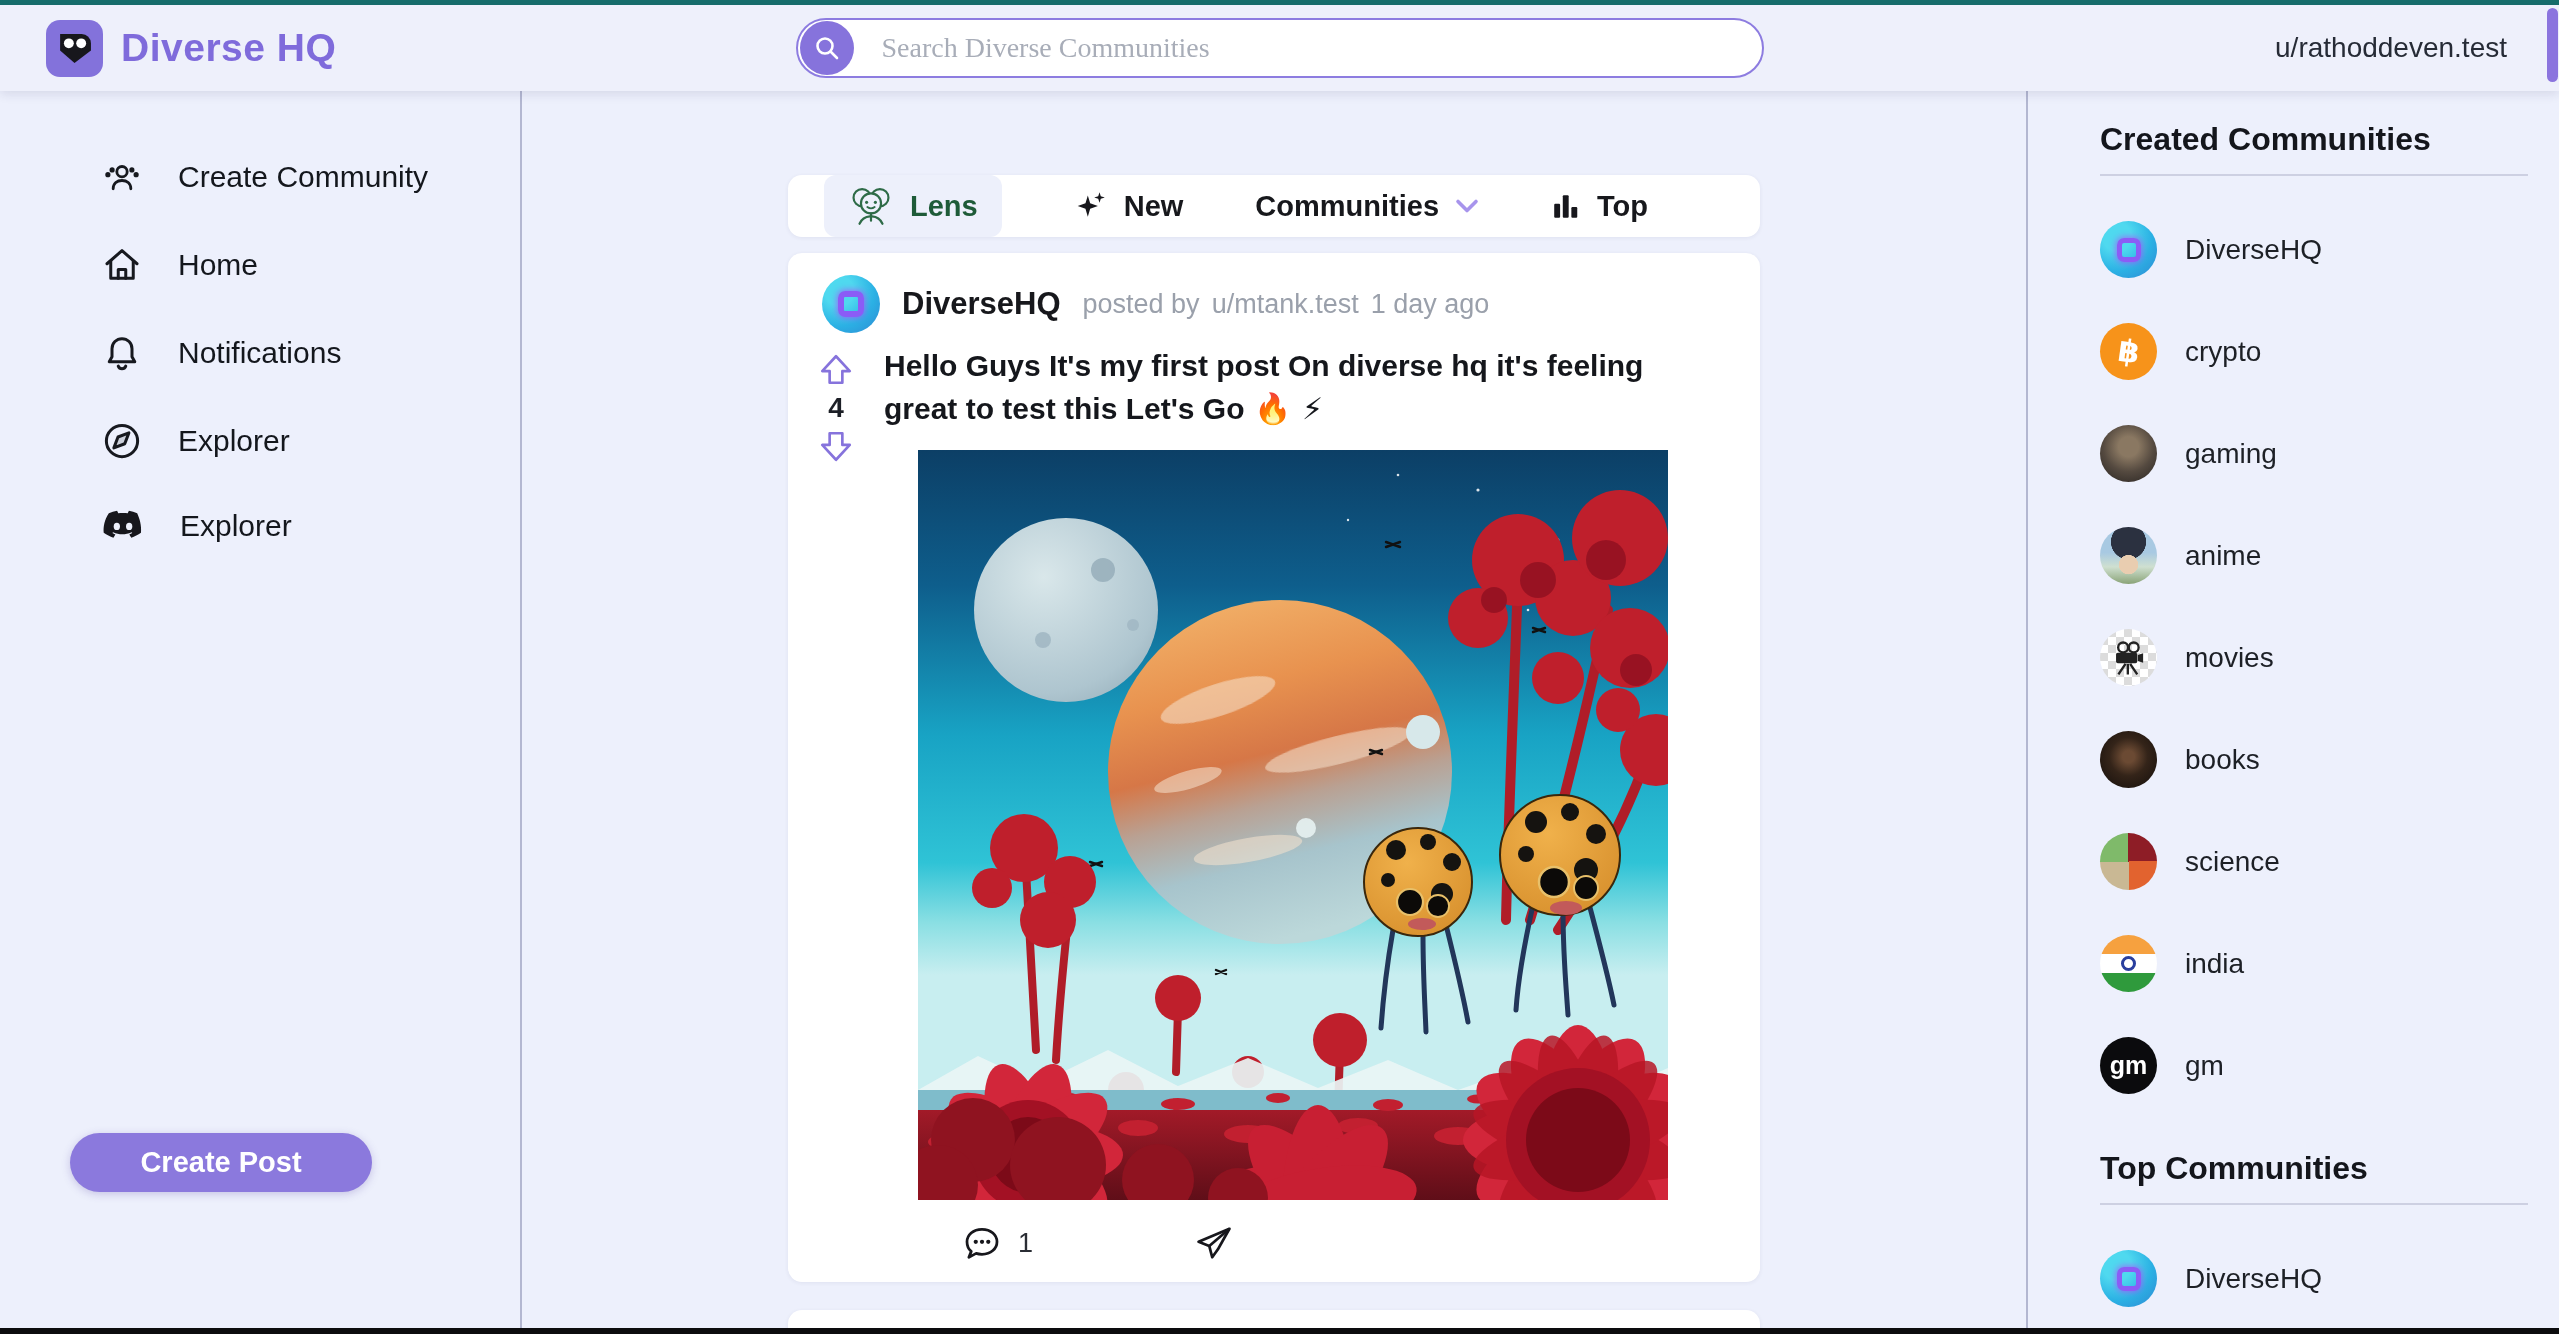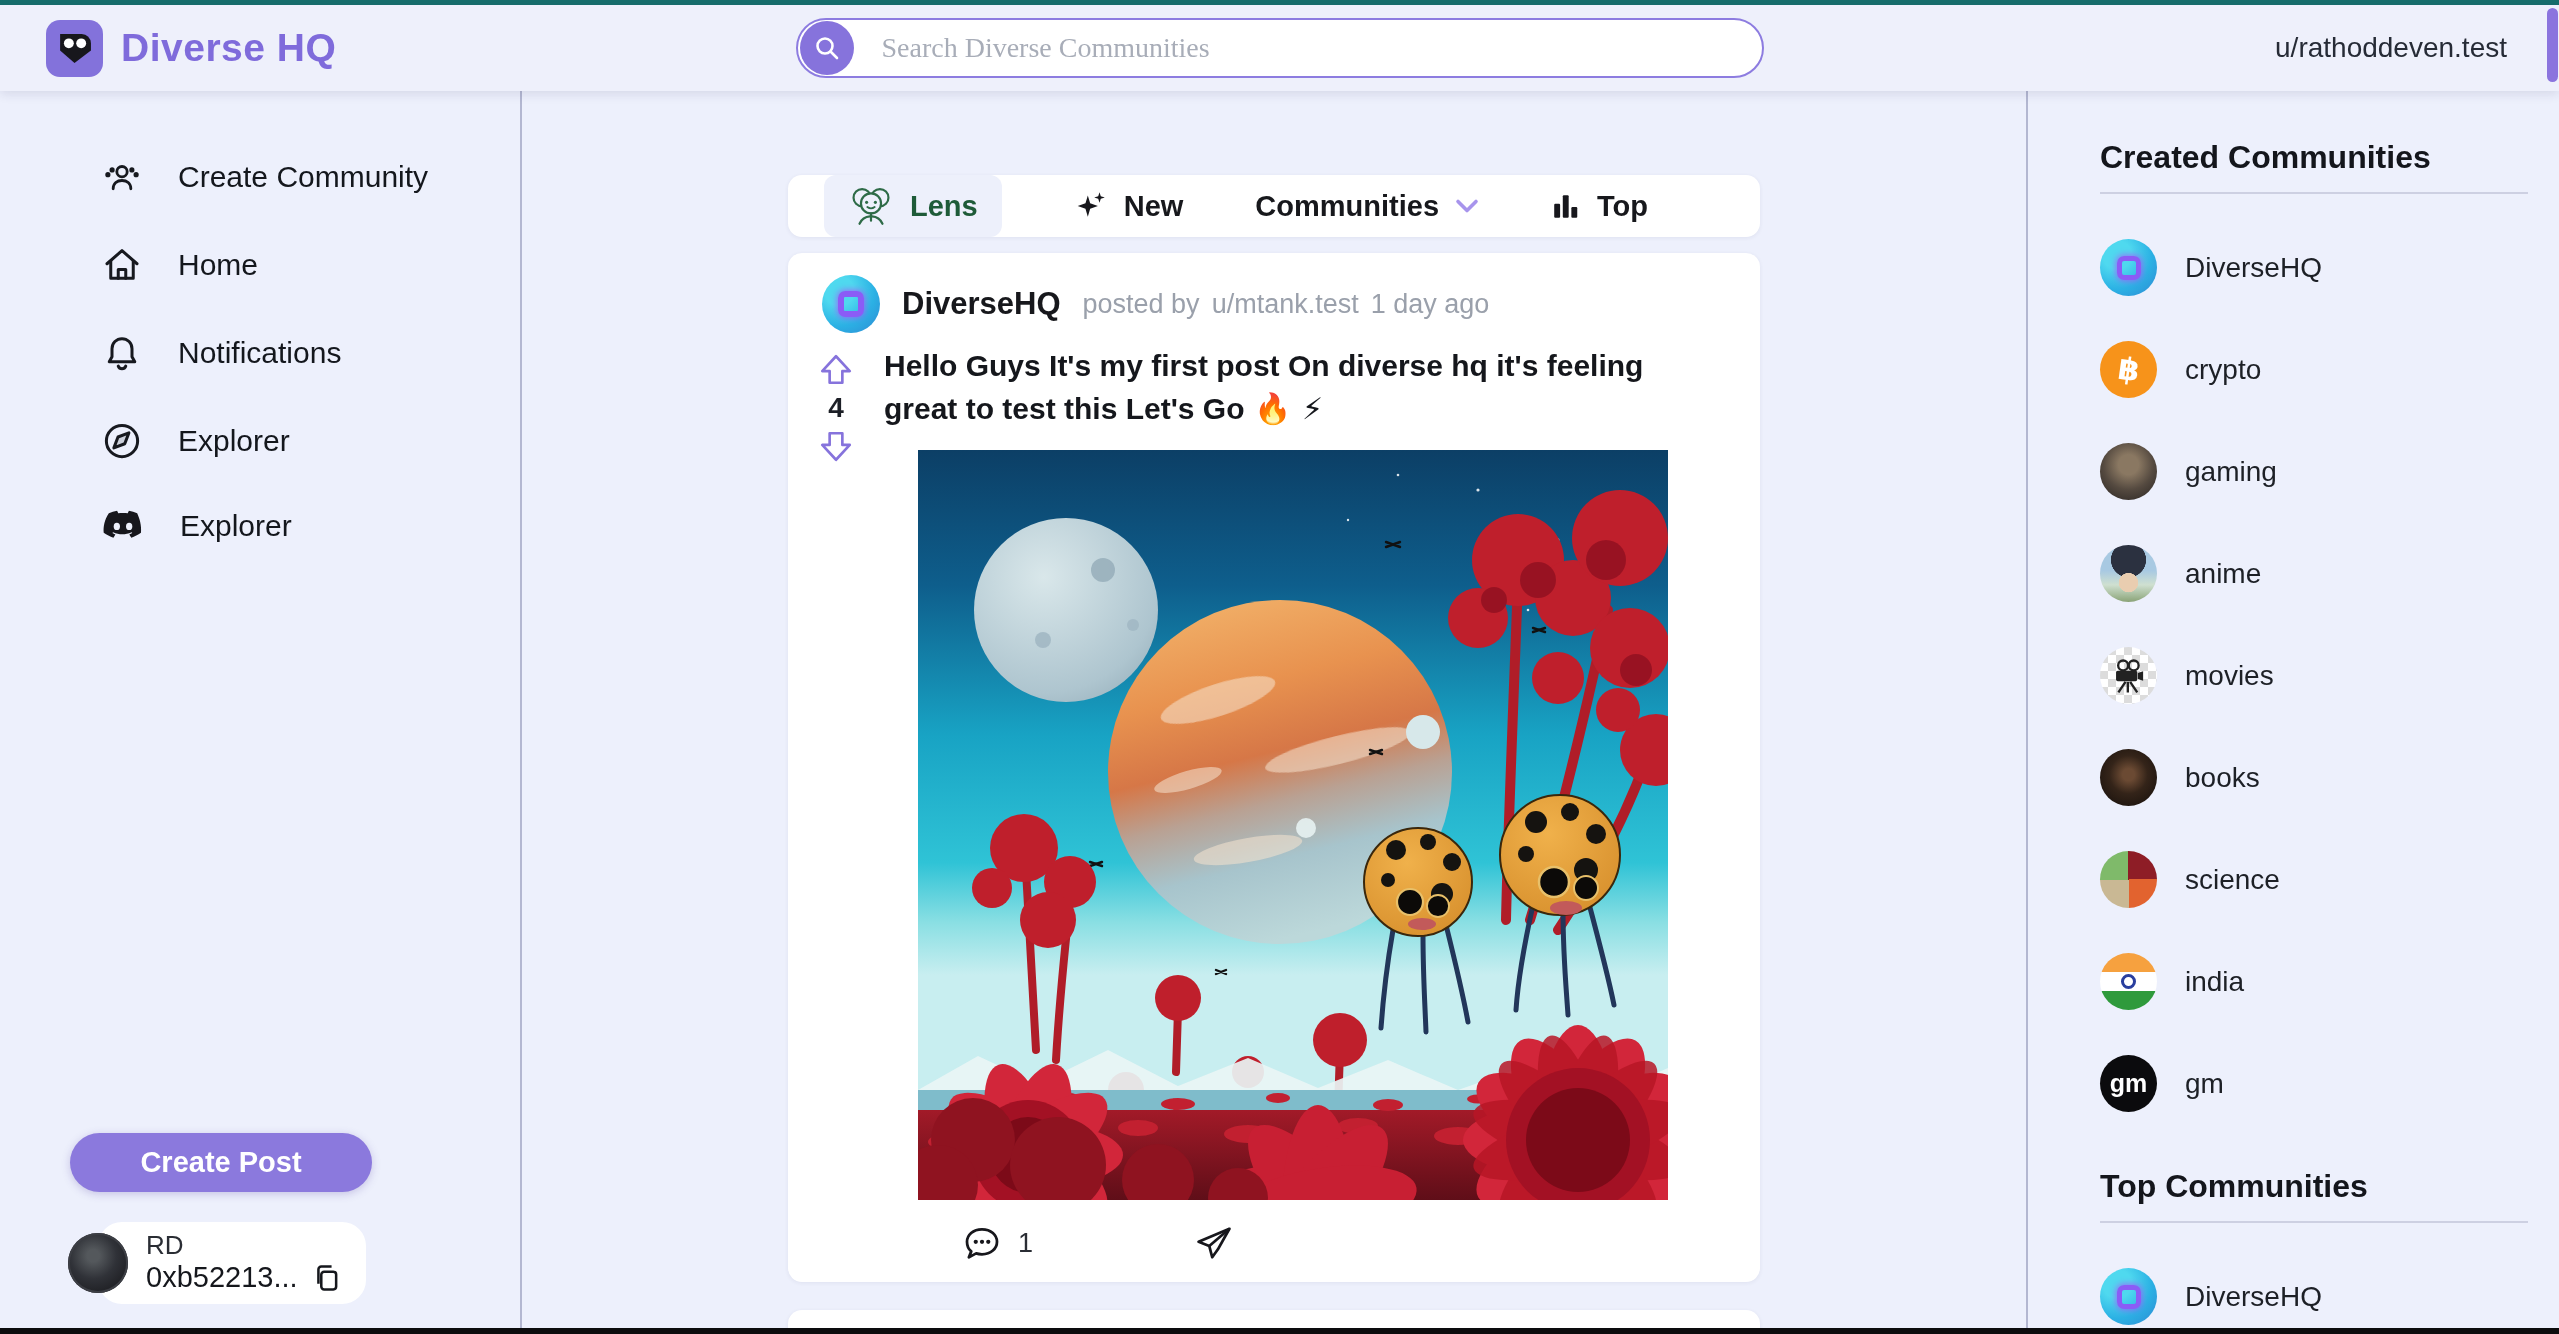--- a/index.html
+++ b/index.html
@@ -91,21 +91,21 @@
   .post-text { font-size:30px; font-weight:600; color:#15171c; line-height:1.42; max-width:830px; }
   .emoji { margin-left:10px; font-size:30px; }
   .post-image { width:750px; height:750px; margin:20px 0 0 34px; display:block; cursor:pointer; }
   .post-foot { display:flex; align-items:center; margin-top:24px; padding-left:78px; }
   .foot-btn { display:flex; align-items:center; gap:16px; background:none; border:none; cursor:pointer;
               font-size:27px; color:#2a2d34; font-family:inherit; }
   .share-btn { margin-left:162px; }
   .post-card-2 { margin-top:28px; border-radius:14px 14px 0 0; padding:26px 0 60px; }
 
   
-  .right-sidebar { width:533px; flex-shrink:0; border-left:2px solid #b3b7d1; padding:48px 0 0 72px; overflow:hidden; }
+  .right-sidebar { width:533px; flex-shrink:0; border-left:2px solid #b3b7d1; padding:30px 0 0 72px; overflow:hidden; }
   .rs-heading { font-size:32px; font-weight:700; color:#14161c; }
   .rs-rule { width:428px; height:2px; background:#cdd0e2; margin-top:16px; }
   .community-row { display:flex; align-items:center; gap:28px; margin-top:45px; cursor:pointer; }
   .c-avatar { width:57px; height:57px; border-radius:50%; flex-shrink:0; position:relative; overflow:hidden;
               display:flex; align-items:center; justify-content:center; }
   .c-label { font-size:28px; color:#1d2026; }
   .av-crypto { background:#f7931a; color:#fff; font-size:31px; font-weight:700; }
   .av-crypto span { transform:rotate(8deg); }
   .av-gaming { background:radial-gradient(circle at 50% 38%, #8a7862 0 22%, #554a40 55%, #262220 100%); }
   .av-anime { background:
@@ -204,35 +204,20 @@
       <svg width="42" height="34" viewBox="0 0 32 24">
         <path fill="#17171c" d="M26.8 2.2 C24.8 1.3 22.7.7 20.5.4 l-.9 1.9 c-2.4-.4-4.8-.4-7.2 0 L11.5.4 C9.3.7 7.2 1.3 5.2 2.2 1.8 7.3.9 12.3 1.3 17.2 c2.3 1.7 4.8 2.9 7.4 3.7 l1.5-2.5 c-.8-.3-1.6-.7-2.3-1.1 l.6-.5 c4.6 2.1 9.4 2.1 14 0 l.6.5 c-.7.4-1.5.8-2.3 1.1 l1.5 2.5 c2.6-.8 5.1-2 7.4-3.7 .5-5.7-.9-10.6-2.9-15 Z"></path>
         <ellipse cx="11.3" cy="12.3" rx="2.4" ry="2.8" fill="#edf0fb"></ellipse>
         <ellipse cx="20.7" cy="12.3" rx="2.4" ry="2.8" fill="#edf0fb"></ellipse>
       </svg>
       <span>Explorer</span>
     </div>
 
     <button class="create-post-btn">Create Post</button>
 
-    <div class="user-chip">
-      <div class="chip-avatar"></div>
-      <div class="chip-card">
-        <div class="chip-name">RD</div>
-        <div class="chip-address-row">
-          <span class="chip-address">0xb52213...</span>
-          <button class="copy-btn">
-            <svg width="30" height="32" viewBox="0 0 26 28" fill="none" stroke="#15171c" stroke-width="2.2" stroke-linejoin="round">
-              <rect x="8" y="8.5" width="13" height="15.5" rx="2.5"></rect>
-              <path d="M5.5 19 V6.5 A2.5 2.5 0 0 1 8 4 h9"></path>
-            </svg>
-          </button>
-        </div>
-      </div>
-    </div>
   </div>
 
   <div class="main-col">
 
     <div class="card tabs-card">
       <div class="tab tab-lens">
         <svg width="46" height="42" viewBox="0 0 44 40">
           <g stroke="#2e6b47" stroke-width="2.1" stroke-linecap="round">
             <circle cx="13.5" cy="12" r="8.2" fill="#edf0fb"></circle>
             <circle cx="30.5" cy="12" r="8.2" fill="#edf0fb"></circle>

